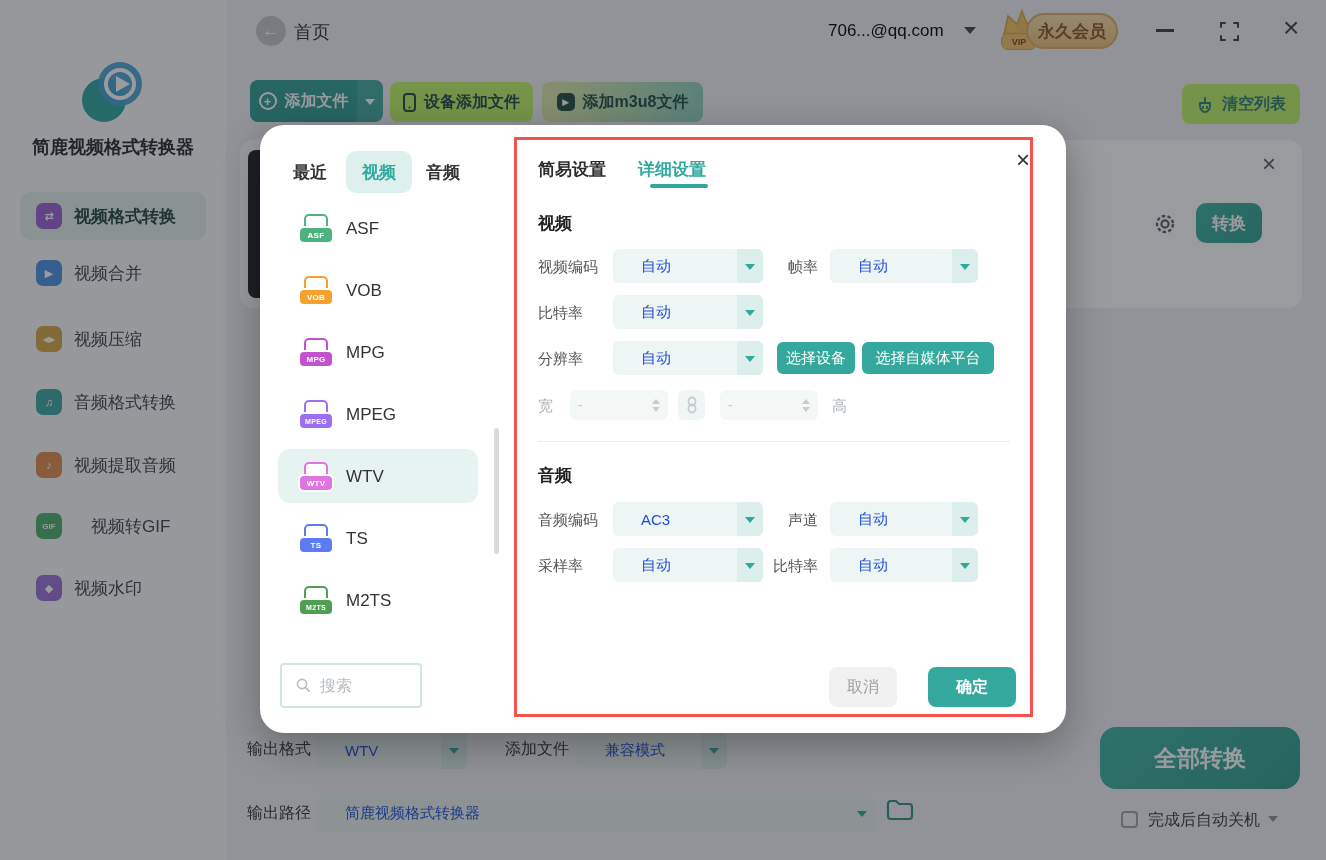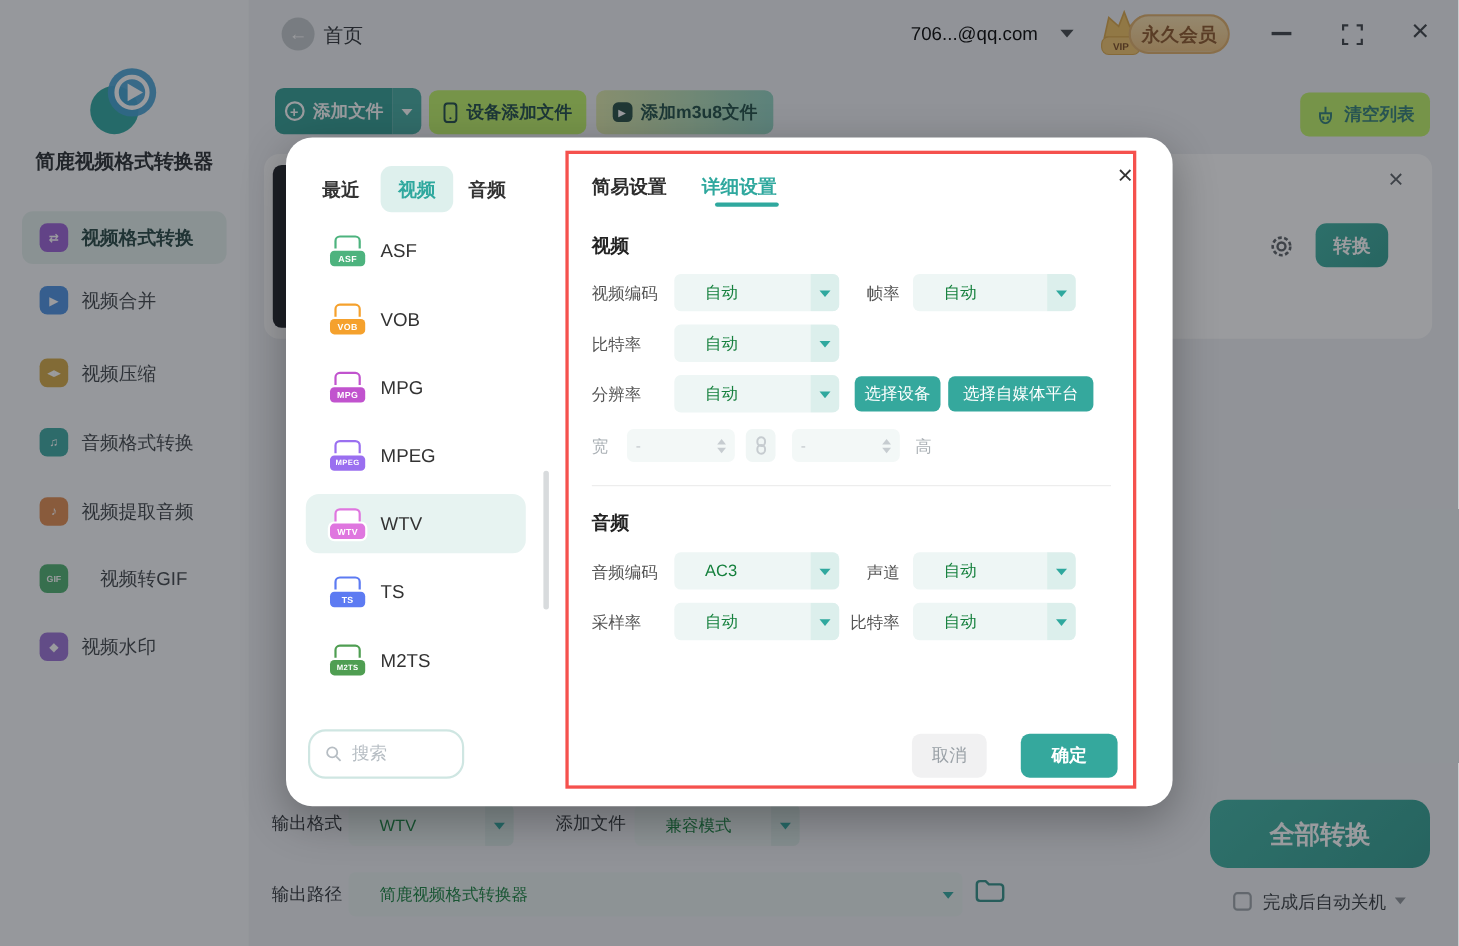--- a/index.html
+++ b/index.html
@@ -51,21 +51,21 @@
   
   .file-card{position:absolute;left:240px;top:140px;width:1062px;height:168px;background:#ffffff;border-radius:14px;}
   .thumb{position:absolute;left:248px;top:150px;width:64px;height:148px;border-radius:8px;background:#1b1e24;}
   .card-close{position:absolute;left:1262px;top:152px;font-size:24px;color:#585e63;line-height:24px;}
   .btn-convert{position:absolute;left:1196px;top:203px;width:66px;height:40px;border-radius:10px;
                background:linear-gradient(135deg,#3ab0a0,#2f9d90);color:#fff;font-size:17px;font-weight:bold;
                display:flex;align-items:center;justify-content:center;}
   
   .lbl{position:absolute;font-size:16px;color:#2f3338;}
   .dd{position:absolute;background:#eef6f5;border-radius:6px;display:flex;align-items:center;overflow:hidden;}
-  .dd-val{flex:1;padding-left:28px;font-size:15px;color:#15803d;white-space:nowrap;}
+  .dd-val{flex:1;padding-left:28px;font-size:15px;color:#1d4ed8;white-space:nowrap;}
   .dd-caret{width:26px;align-self:stretch;background:#dcefec;display:flex;align-items:center;justify-content:center;flex:0 0 auto;}
   .dd-caret::after{content:"";width:0;height:0;border:5px solid transparent;border-top:6px solid #2fa89e;transform:translateY(3px);}
   .dd.dim{background:#e7f1ef;}
   .dd.dim .dd-caret{background:#d9e9e6;}
   .btn-all{position:absolute;left:1100px;top:727px;width:200px;height:62px;border-radius:16px;
            background:linear-gradient(135deg,#3cb3a2,#2d9a8d);color:#fff;font-size:23px;font-weight:bold;
            display:flex;align-items:center;justify-content:center;}
   .checkbox{position:absolute;left:1121px;top:811px;width:17px;height:17px;border:2px solid #9aa1a6;border-radius:4px;box-sizing:border-box;background:transparent;}
   .shutdown-lbl{position:absolute;left:1148px;top:810px;font-size:16px;color:#33383c;}
   .small-caret{position:absolute;width:0;height:0;border:5px solid transparent;border-top:6px solid #8b9196;}
@@ -76,21 +76,21 @@
   .ftab{position:absolute;font-size:17px;font-weight:bold;color:#333;}
   .ftab-pill{position:absolute;left:346px;top:151px;width:66px;height:42px;border-radius:10px;background:#def0ed;
              display:flex;align-items:center;justify-content:center;font-size:17px;font-weight:bold;color:#2fa89e;}
   .fmt-row-sel{position:absolute;left:278px;top:449px;width:200px;height:54px;border-radius:12px;background:#e7f3f1;}
   .fmt-icon{position:absolute;width:32px;height:28px;}
   .fmt-doc{position:absolute;left:4px;top:0;width:24px;height:18px;border:2px solid;border-radius:5px;background:#fff;box-sizing:border-box;}
   .fmt-band{position:absolute;left:0;bottom:0;width:32px;height:14px;border-radius:4px;box-shadow:0 0 0 2px #fff;
             color:#fff;font-size:8px;font-weight:bold;display:flex;align-items:center;justify-content:center;letter-spacing:0.3px;}
   .fmt-label{position:absolute;font-size:17px;color:#333;}
   .scrollbar{position:absolute;left:494px;top:428px;width:5px;height:126px;border-radius:3px;background:#d8dbdd;}
-  .search-box{position:absolute;left:280px;top:663px;width:142px;height:45px;border:2px solid #cfe6e2;border-radius:16px;
+  .search-box{position:absolute;left:280px;top:663px;width:142px;height:45px;border:2px solid #cfe6e2;border-radius:4px;
               box-sizing:border-box;display:flex;align-items:center;gap:7px;padding-left:14px;background:#fff;}
   .search-box input{border:none;outline:none;width:90px;font-size:16px;color:#444;background:transparent;
                     font-family:"Liberation Sans","DejaVu Sans",sans-serif;}
   .search-box input::placeholder{color:#b6bdc3;}
   
   .stab{position:absolute;font-size:17px;font-weight:bold;}
   .stab-underline{position:absolute;left:650px;top:184px;width:58px;height:4px;border-radius:2px;background:#2fa89e;}
   .sec-title{position:absolute;font-size:17px;font-weight:bold;color:#222;}
   .slbl{position:absolute;font-size:15px;color:#555;white-space:nowrap;}
   .slbl.r{text-align:right;}

